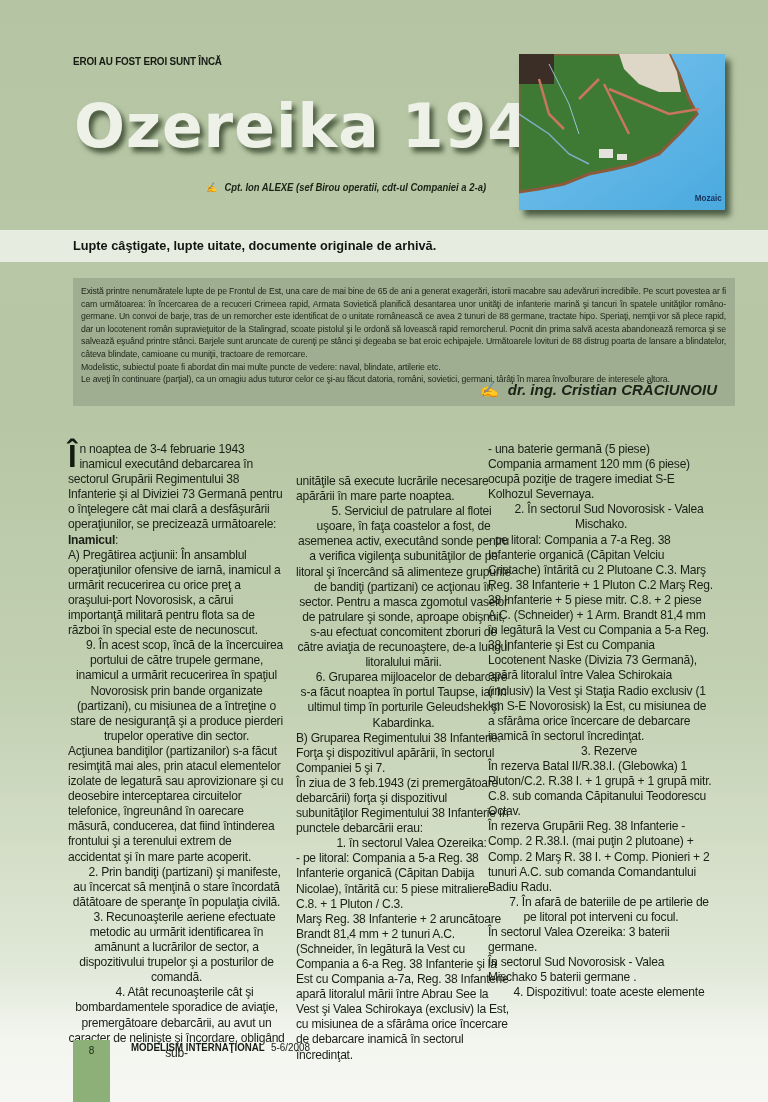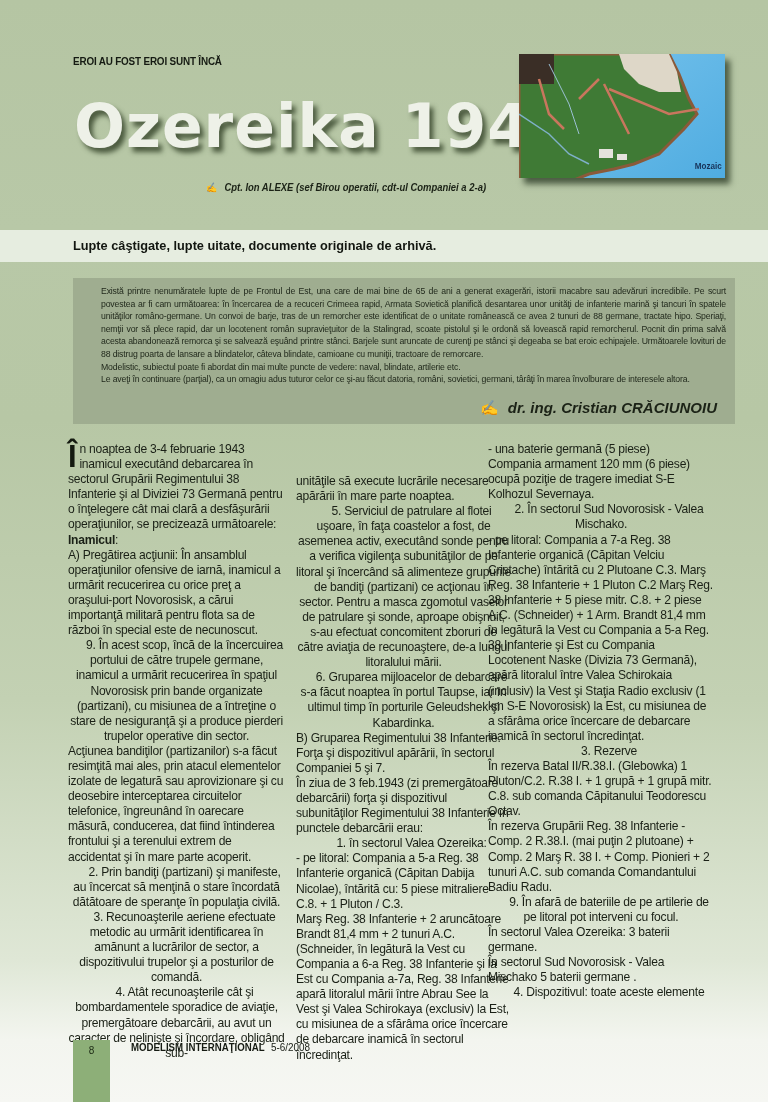--- a/index.html
+++ b/index.html
@@ -16,39 +16,39 @@
     position:absolute; left:74px; top:96px; font-size:60px; font-weight:900;
     color:#eef1e8; letter-spacing:1px; font-family:"DejaVu Sans", sans-serif;
     text-shadow: 4px 5px 5px rgba(40,55,30,0.75); transform:scaleX(1.0); line-height:1;
   }
   .byline {
     position:absolute; left:206px; top:181px; font-size:10.5px; font-style:italic; font-weight:bold;
     color:#1b2216; transform:scaleX(0.9); transform-origin:left;
   }
   .byline .pen { font-style:normal; margin-right:8px; font-size:10px; }
   .photo {
-    position:absolute; left:519px; top:54px; width:206px; height:124px;
+    position:absolute; left:519px; top:54px; width:206px; height:156px;
     box-shadow: 5px 6px 6px rgba(30,45,25,0.7); overflow:hidden;
     background: #fef9c3;
   }
   .photo svg { display:block; }
   .photo .caption {
     position:absolute; right:3px; bottom:7px; font-size:9.5px; color:#17335a; font-weight:bold;
     transform:scaleX(0.85); transform-origin:right;
   }
   .deck-band {
     position:absolute; left:0; top:230px; width:768px; height:32px; background:#e6ede0;
   }
   .deck {
     position:absolute; left:73px; top:238px; font-size:13px; font-weight:bold; color:#121610;
     transform:scaleX(0.98); transform-origin:left;
   }
   .summary {
-    position:absolute; left:73px; top:278px; width:662px; height:146px; background:#9fad90;
-    box-sizing:border-box; padding:7px 9px 0 28px;
+    position:absolute; left:73px; top:278px; width:662px; height:128px; background:#9fad90;
+    box-sizing:border-box; padding:7px 9px 0 8px;
   }
   .summary p {
     margin:0; font-size:8.7px; line-height:12.6px; color:#1e2619; text-align:justify;
     letter-spacing:-0.15px;
   }
   .summary .sig {
     position:absolute; right:18px; bottom:7px; font-size:15px; font-style:italic; font-weight:bold; color:#1b2216;
   }
   .summary .sig .pen { font-style:normal; margin-right:9px; }
   .col {
@@ -142,21 +142,21 @@
 </div>
 
 <div class="col c3">
   <p>- una baterie germană (5 piese)</p>
   <p>Compania armament 120 mm (6 piese) ocupă poziţie de tragere imediat S-E Kolhozul Severnaya.</p>
   <p class="ind">2. În sectorul Sud Novorosisk - Valea Mischako.</p>
   <p>- pe litoral: Compania a 7-a Reg. 38 Infanterie organică (Căpitan Velciu Cristache) întărită cu 2 Plutoane C.3. Marş Reg. 38 Infanterie + 1 Pluton C.2 Marş Reg. 38 Infanterie + 5 piese mitr. C.8. + 2 piese A.C. (Schneider) + 1 Arm. Brandt 81,4 mm în legătură la Vest cu Compania a 5-a Reg. 38 Infanterie şi Est cu Compania Locotenent Naske (Divizia 73 Germană), apără litoralul între Valea Schirokaia (inclusiv) la Vest şi Staţia Radio exclusiv (1 km S-E Novorosisk) la Est, cu misiunea de a sfărâma orice încercare de debarcare inamică în sectorul încredinţat.</p>
   <p class="ind">3. Rezerve</p>
   <p>În rezerva Batal II/R.38.I. (Glebowka) 1 Pluton/C.2. R.38 I. + 1 grupă + 1 grupă mitr. C.8. sub comanda Căpitanului Teodorescu Octav.</p>
   <p>În rezerva Grupării Reg. 38 Infanterie - Comp. 2 R.38.I. (mai puţin 2 plutoane) + Comp. 2 Marş R. 38 I. + Comp. Pionieri + 2 tunuri A.C. sub comanda Comandantului Badiu Radu.</p>
-  <p class="ind">9. În afară de bateriile de pe artilerie de pe litoral pot interveni cu focul.</p>
+  <p class="ind">7. În afară de bateriile de pe artilerie de pe litoral pot interveni cu focul.</p>
   <p>În sectorul Valea Ozereika: 3 baterii germane.</p>
   <p>În sectorul Sud Novorosisk - Valea Mischako 5 baterii germane .</p>
   <p class="ind">4. Dispozitivul: toate aceste elemente</p>
 </div>
 
 <div class="pagebox">
   <div class="pagenum">8</div>
 </div>
 <div class="footer">
   <span class="mag">MODELISM INTERNAŢIONAL</span>

